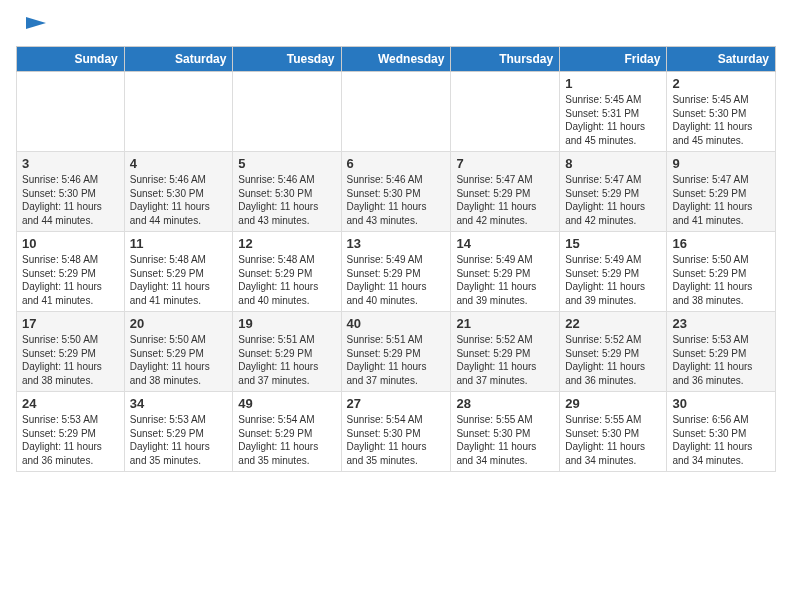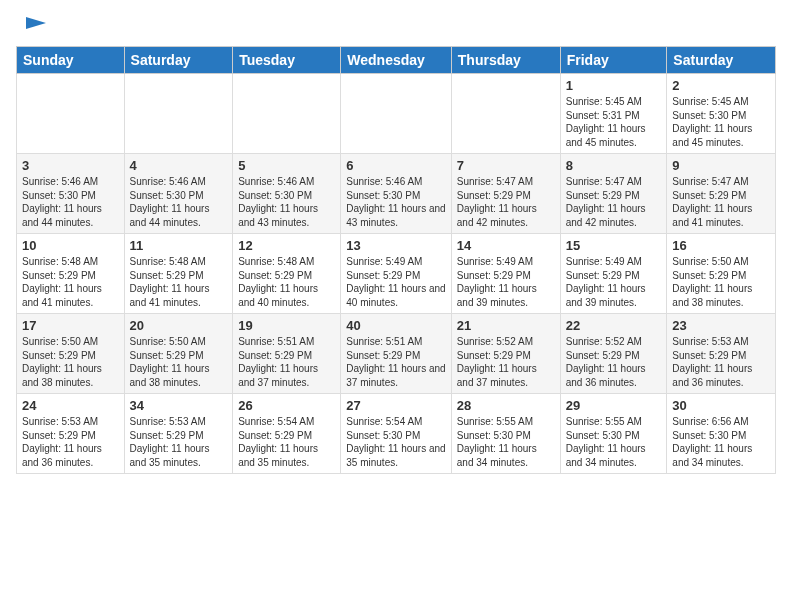--- a/index.html
+++ b/index.html
@@ -42,23 +42,23 @@
       margin-top: 2px;
     }
     .calendar {
       width: 100%;
       border-collapse: collapse;
       margin-top: 8px;
     }
     .calendar th {
       background-color: #2878c0;
       color: #fff;
-      font-size: 14px;
+      font-size: 12px;
       font-weight: bold;
-      text-align: left;
+      text-align: right;
       padding: 5px 6px;
       border: 1px solid #ccc;
     }
     .calendar td {
       width: 113px;
       vertical-align: top;
       padding: 4px 5px;
       font-size: 9.5px;
       color: #333;
       border: 1px solid #ddd;
@@ -273,21 +273,21 @@
 Sunset: 5:29 PM
 Daylight: 11 hours and 36 minutes.</div>
         </td>
         <td>
           <span class="day-num">34</span>
           <div class="day-info">Sunrise: 5:53 AM
 Sunset: 5:29 PM
 Daylight: 11 hours and 35 minutes.</div>
         </td>
         <td>
-          <span class="day-num">26</span>
+          <span class="day-num">49</span>
           <div class="day-info">Sunrise: 5:54 AM
 Sunset: 5:29 PM
 Daylight: 11 hours and 35 minutes.</div>
         </td>
         <td>
           <span class="day-num">27</span>
           <div class="day-info">Sunrise: 5:54 AM
 Sunset: 5:30 PM
 Daylight: 11 hours and 35 minutes.</div>
         </td>

